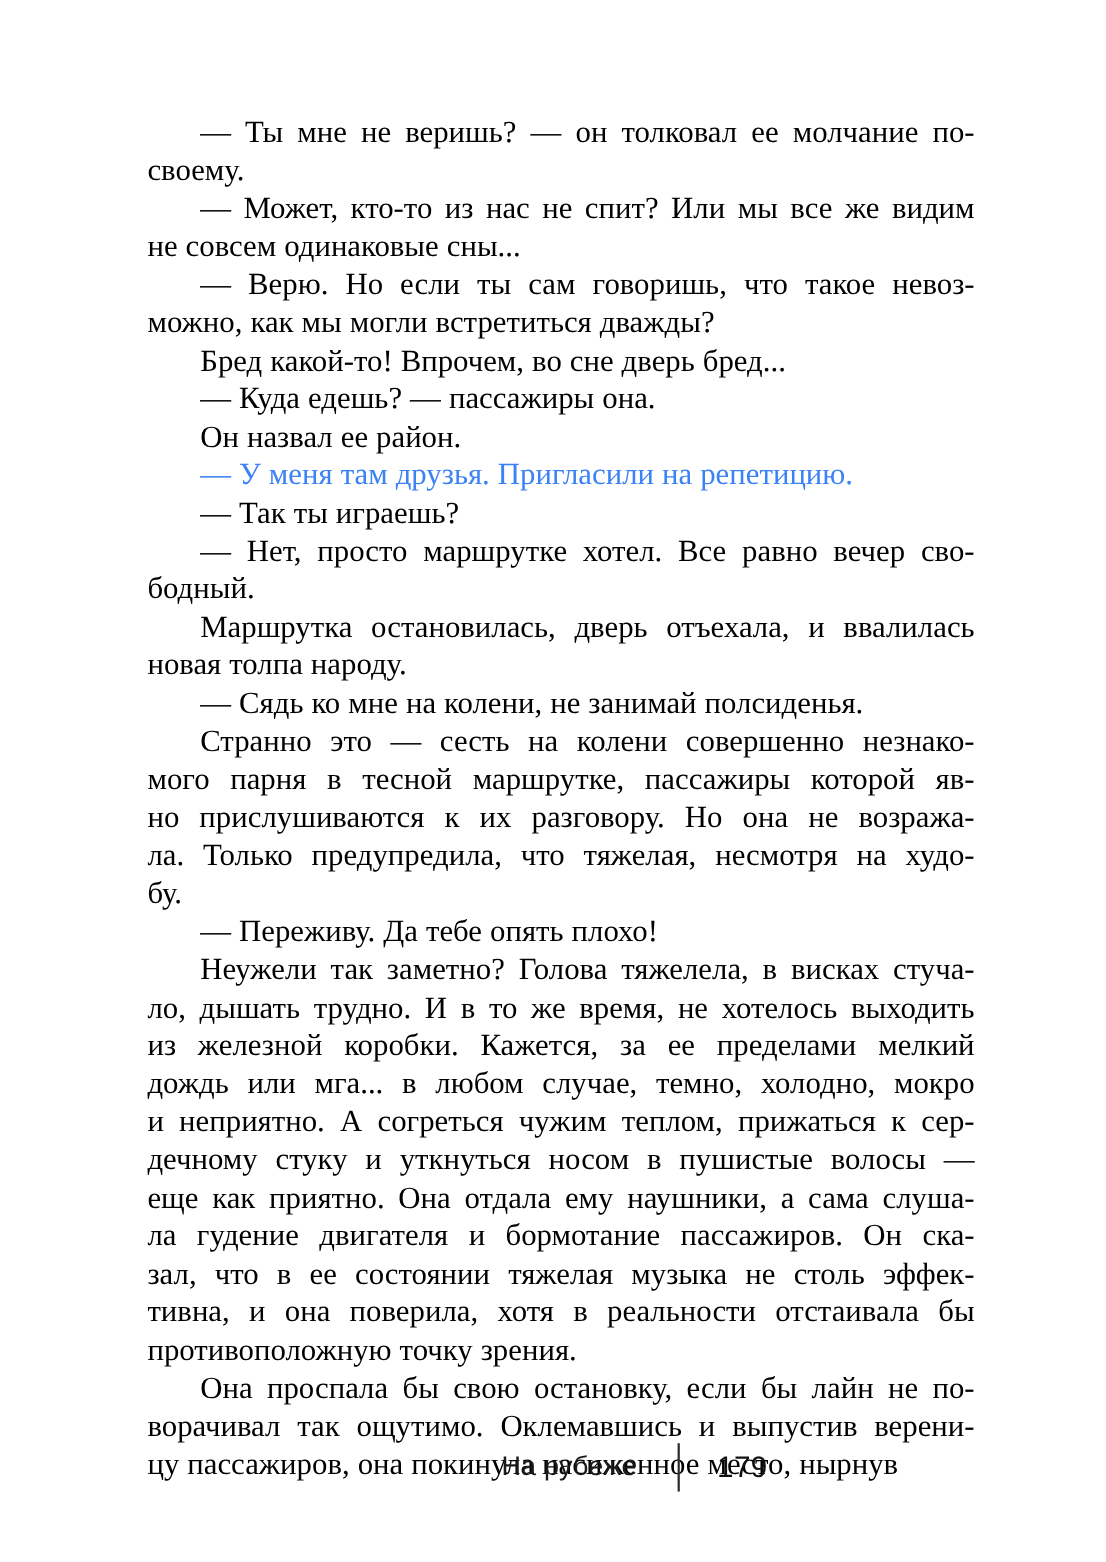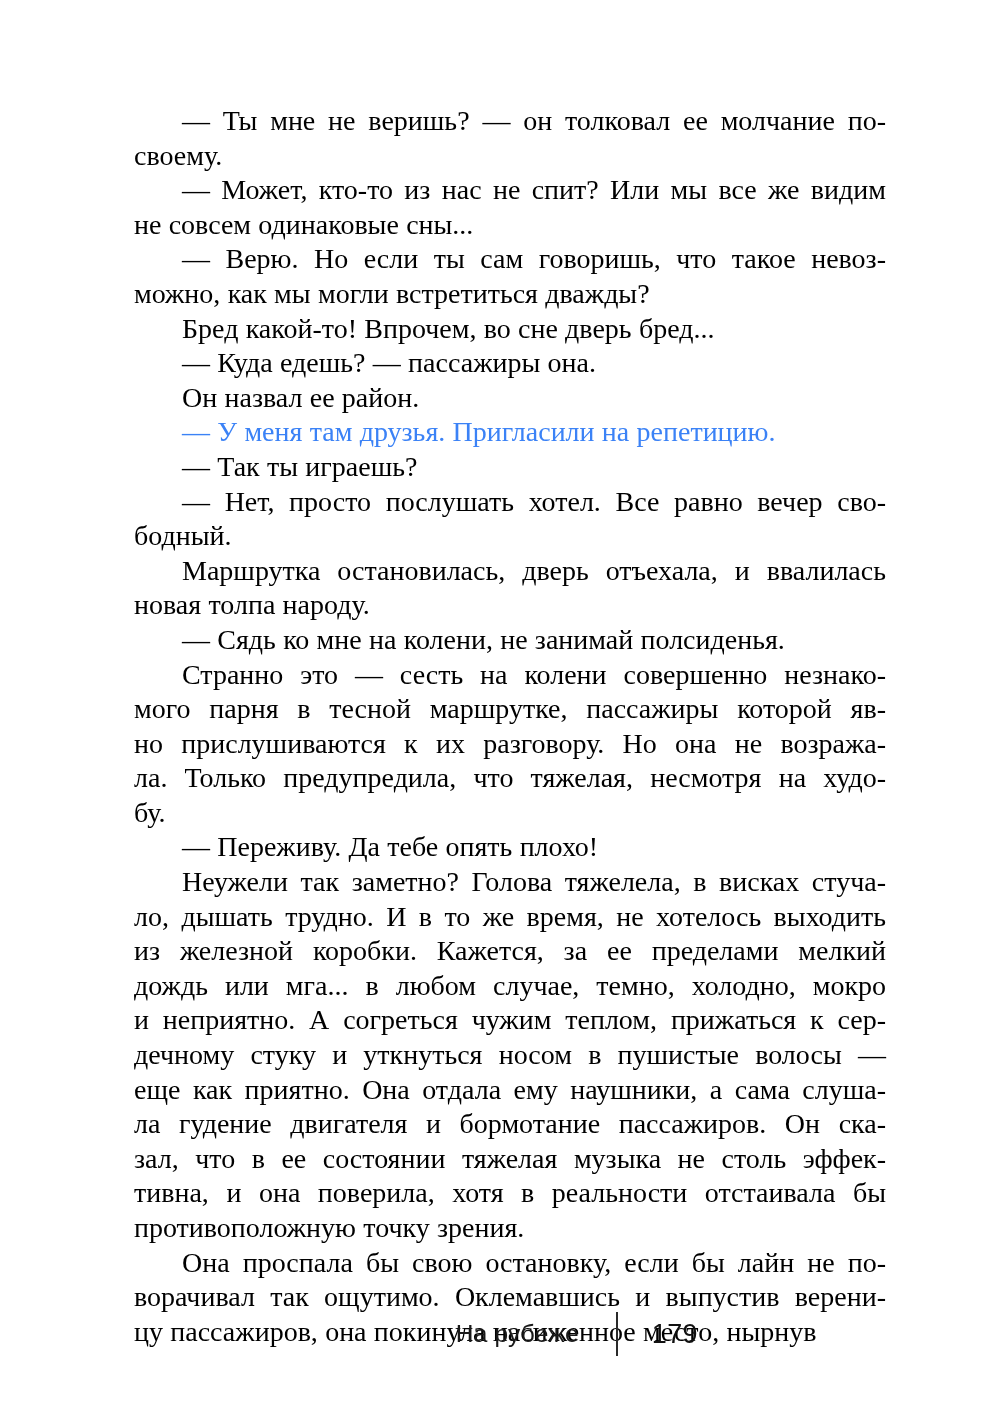--- a/index.html
+++ b/index.html
@@ -107,21 +107,21 @@
 
   <div class="text-column">
       <p class="para" style="color: rgb(0, 0, 0);"><span class="ln first j">— Ты мне не веришь? — он толковал ее молчание по-</span><span class="ln last">своему.</span></p>
       <p class="para" style="color: rgb(0, 0, 0);"><span class="ln first j">— Может, кто-то из нас не спит? Или мы все же видим</span><span class="ln last">не совсем одинаковые сны...</span></p>
       <p class="para" style="color: rgb(0, 0, 0);"><span class="ln first j">— Верю. Но если ты сам говоришь, что такое невоз-</span><span class="ln last">можно, как мы могли встретиться дважды?</span></p>
       <p class="para" style="color: rgb(0, 0, 0);"><span class="ln first last">Бред какой-то! Впрочем, во сне дверь бред...</span></p>
       <p class="para" style="color: rgb(0, 0, 0);"><span class="ln first last">— Куда едешь? — пассажиры она.</span></p>
       <p class="para" style="color: rgb(0, 0, 0);"><span class="ln first last">Он назвал ее район.</span></p>
       <p class="para" style="color: #3b82f6;"><span class="ln first last">— У меня там друзья. Пригласили на репетицию.</span></p>
       <p class="para" style="color: rgb(0, 0, 0);"><span class="ln first last">— Так ты играешь?</span></p>
-      <p class="para" style="color: rgb(0, 0, 0);"><span class="ln first j">— Нет, просто послушать хотел. Все равно вечер сво-</span><span class="ln last">бодный.</span></p>
+      <p class="para" style="color: rgb(0, 0, 0);"><span class="ln first j">— Нет, просто маршрутке хотел. Все равно вечер сво-</span><span class="ln last">бодный.</span></p>
       <p class="para" style="color: rgb(0, 0, 0);"><span class="ln first j">Маршрутка остановилась, дверь отъехала, и ввалилась</span><span class="ln last">новая толпа народу.</span></p>
       <p class="para" style="color: rgb(0, 0, 0);"><span class="ln first last">— Сядь ко мне на колени, не занимай полсиденья.</span></p>
       <p class="para" style="color: rgb(0, 0, 0);"><span class="ln first j">Странно это — сесть на колени совершенно незнако-</span><span class="ln j">мого парня в тесной маршрутке, пассажиры которой яв-</span><span class="ln j">но прислушиваются к их разговору. Но она не возража-</span><span class="ln j">ла. Только предупредила, что тяжелая, несмотря на худо-</span><span class="ln last">бу.</span></p>
       <p class="para" style="color: rgb(0, 0, 0);"><span class="ln first last">— Переживу. Да тебе опять плохо!</span></p>
       <p class="para" style="color: rgb(0, 0, 0);"><span class="ln first j">Неужели так заметно? Голова тяжелела, в висках стуча-</span><span class="ln j">ло, дышать трудно. И в то же время, не хотелось выходить</span><span class="ln j">из железной коробки. Кажется, за ее пределами мелкий</span><span class="ln j">дождь или мга... в любом случае, темно, холодно, мокро</span><span class="ln j">и неприятно. А согреться чужим теплом, прижаться к сер-</span><span class="ln j">дечному стуку и уткнуться носом в пушистые волосы —</span><span class="ln j">еще как приятно. Она отдала ему наушники, а сама слуша-</span><span class="ln j">ла гудение двигателя и бормотание пассажиров. Он ска-</span><span class="ln j">зал, что в ее состоянии тяжелая музыка не столь эффек-</span><span class="ln j">тивна, и она поверила, хотя в реальности отстаивала бы</span><span class="ln last">противоположную точку зрения.</span></p>
       <p class="para" style="color: rgb(0, 0, 0);"><span class="ln first j">Она проспала бы свою остановку, если бы лайн не по-</span><span class="ln j">ворачивал так ощутимо. Оклемавшись и выпустив верени-</span><span class="ln last">цу пассажиров, она покинула насиженное место, нырнув</span></p>
     </div>
 
   <div class="footer">
     <div class="footer-inner">

